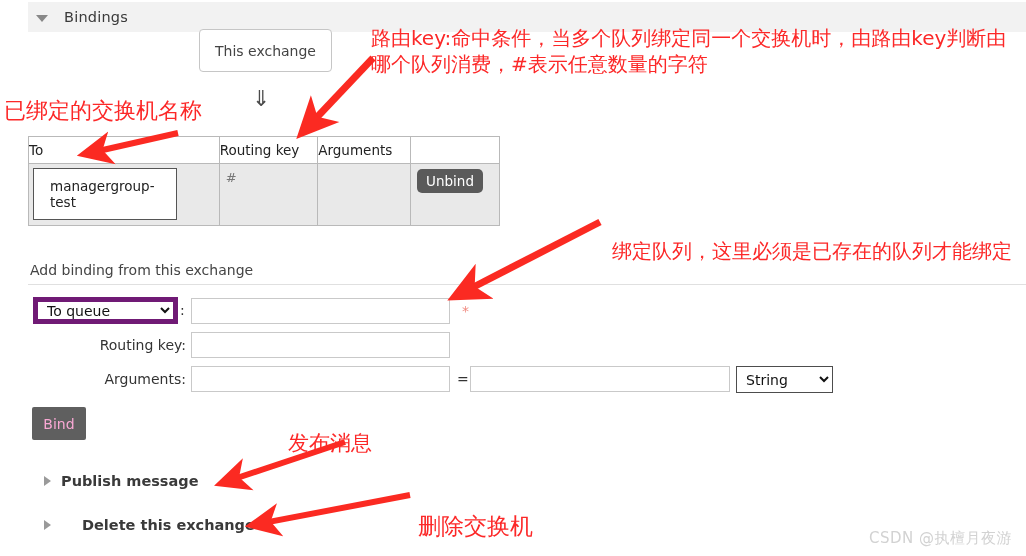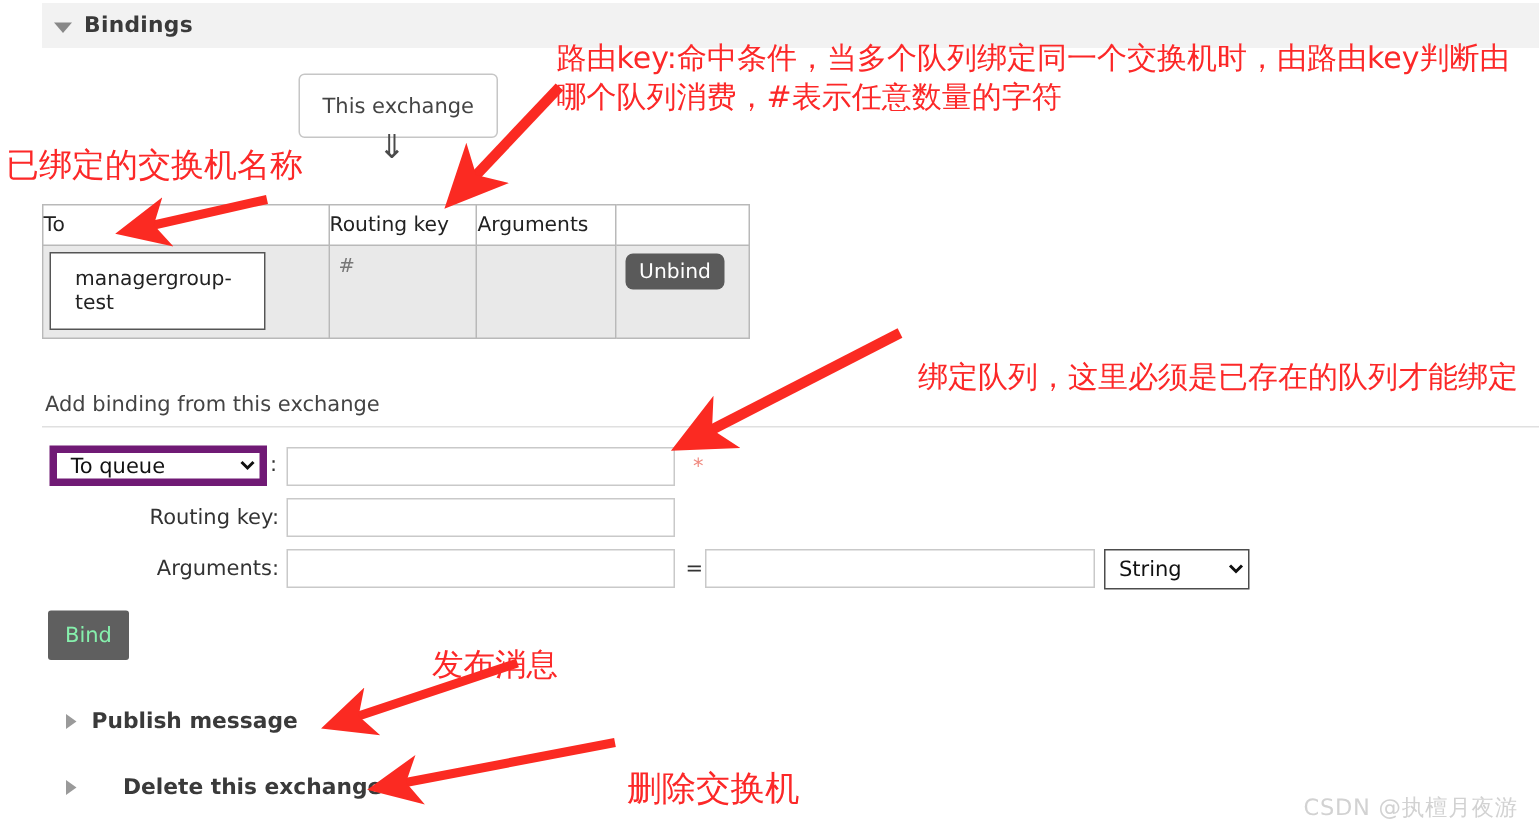--- a/index.html
+++ b/index.html
@@ -32,30 +32,31 @@
   .tri-down {
     width: 0; height: 0;
     border-left: 6px solid transparent;
     border-right: 6px solid transparent;
     border-top: 7px solid #888888;
     margin-right: 8px;
     margin-top: 2px;
   }
   .section-title {
     font-size: 14.5px;
-    font-weight: bold;
+    font-weight: normal;
     color: #3a3a3a;
     letter-spacing: .2px;
+    margin-left: 8px;
   }
 
   
   .this-exchange {
     position: absolute;
     left: 199px;
-    top: 49px;
+    top: 29px;
     width: 133px;
     height: 43px;
     border: 1px solid #c6c6c6;
     border-radius: 4px;
     background: #ffffff;
     display: flex;
     align-items: center;
     justify-content: center;
     font-size: 14px;
     color: #444444;
@@ -234,21 +235,21 @@
     box-sizing: border-box;
   }
 
   .btn-bind {
     position: absolute;
     left: 32px;
     top: 407px;
     width: 54px;
     height: 33px;
     background: #5f5f5f;
-    color: #86efac;
+    color: #f9a8d4;
     border: none;
     border-radius: 2px;
     font-size: 14px;
     font-family: inherit;
     cursor: pointer;
   }
 
   
   .collapse-row {
     position: absolute;

